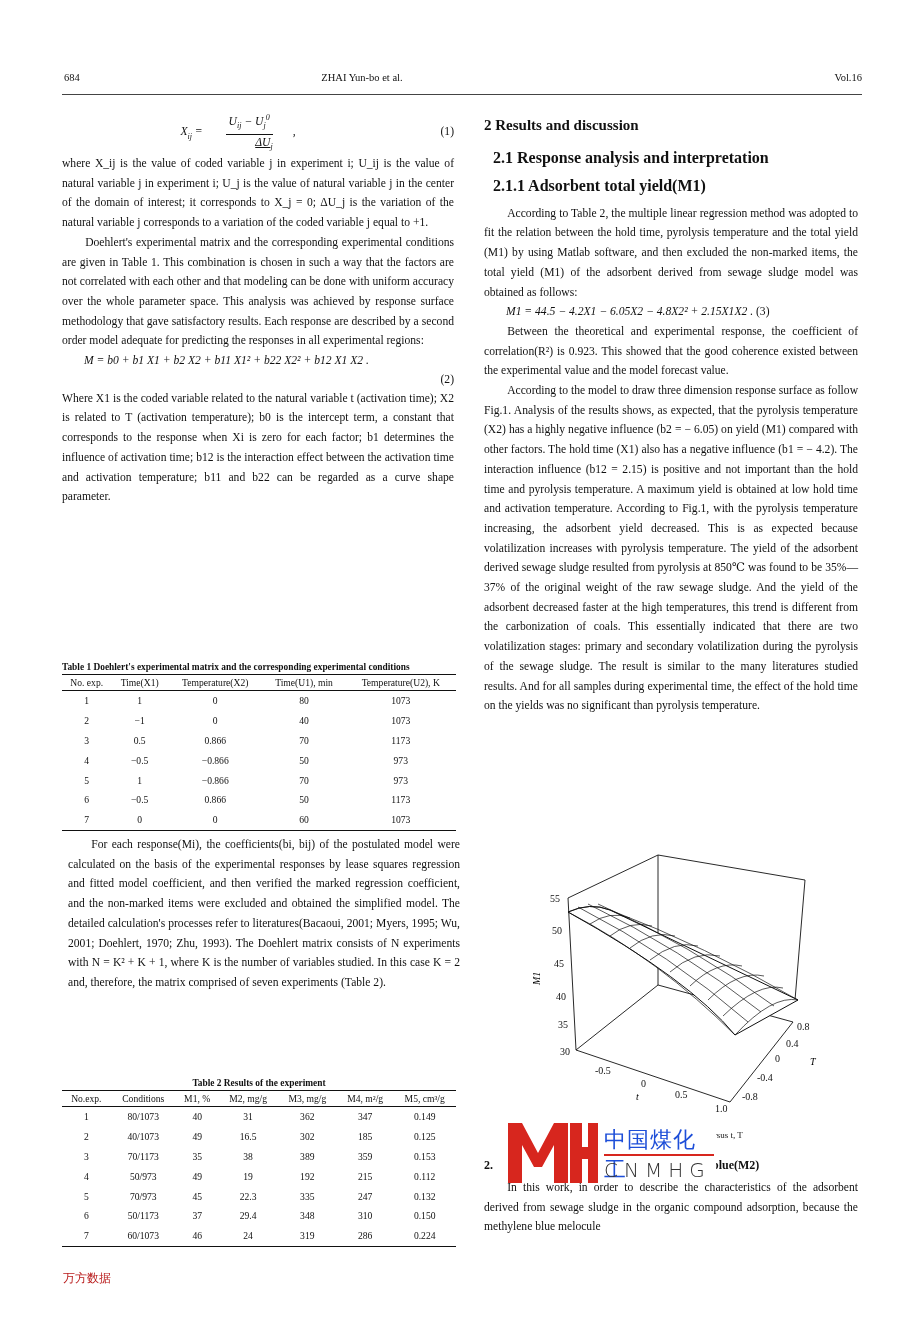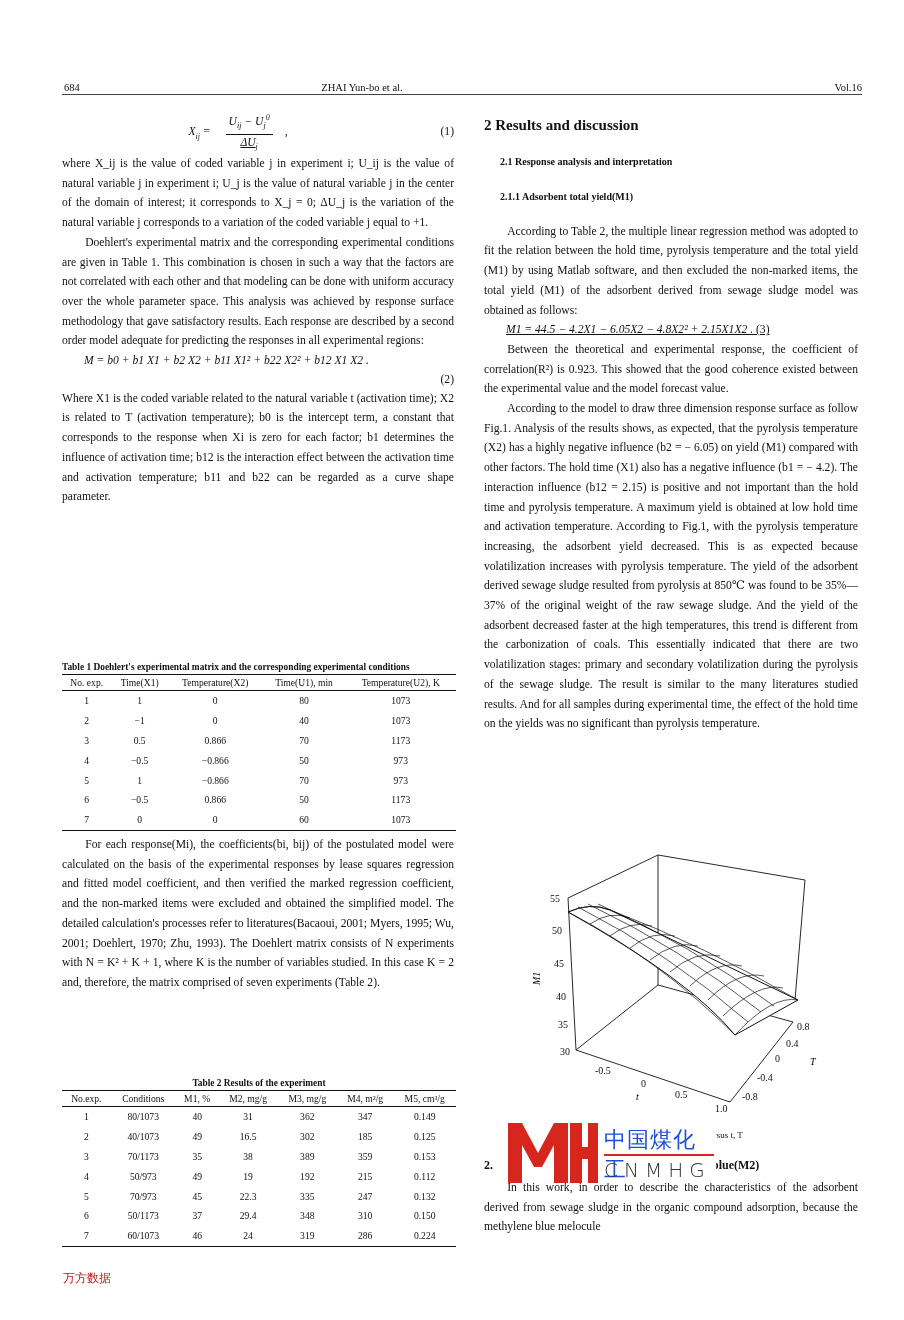--- a/index.html
+++ b/index.html
@@ -1,31 +1,31 @@
 <!DOCTYPE html>
 <html><head>
 <meta charset="utf-8">
 <style>
   html, body { margin:0; padding:0; background:#ffffff; }
   body { width:904px; height:1320px; position:relative; overflow:hidden;
          font-family:"Liberation Serif","DejaVu Serif",serif; color:#111; }
   .abs { position:absolute; }
-  .hdr { top:82px; font-size:10.5px; }
+  .hdr { top:72px; font-size:10.5px; }
   .hdr-rule { top:94px; left:62px; width:800px; height:1px; background:#444; }
   .col { position:absolute; font-size:11.6px; line-height:19.7px; text-align:justify; }
   .col p { margin:0; }
   .ind { text-indent:2em; }
   .b { font-weight:bold; }
   .eq { text-align:center; font-style:italic; position:relative; }
   .eqno { position:absolute; right:0; font-style:normal; }
-  .frac { display:inline-block; vertical-align:middle; text-align:center; margin:0 12px; }
+  .frac { display:inline-block; vertical-align:middle; text-align:right; margin:0 20px; }
   .frac .n { display:block; border-bottom:1px solid #111; padding:0 3px; line-height:16px; }
   .frac .d { display:block; line-height:16px;text-decoration:underline; }
   h2 { font-size:15px; margin:0; font-weight:bold; font-family:"Liberation Serif",serif; }
-  h3 { font-size:10px; margin:16px; font-weight:bold; line-height:19px; }
+  h3 { font-size:16px; margin:9px; font-weight:bold; line-height:19px; }
   table { border-collapse:collapse; width:100%; font-size:9.6px; }
   .tcap { font-size:9.4px; font-weight:bold; line-height:14px; white-space:nowrap; }
   .t1 th, .t2 th { font-weight:normal; padding:2px 2px; border-top:1.6px solid #111; border-bottom:1px solid #111; white-space:nowrap; }
   .t1 td, .t2 td { text-align:center; padding:0; height:19.8px; }
   .t1 tr:last-child td, .t2 tr:last-child td { border-bottom:1.6px solid #111; }
   .fig { position:absolute; left:480px; top:850px; width:400px; height:270px; }
   .logo { position:absolute; left:508px; top:1123px; width:208px; height:60px; background:#fff; }
   .wf { position:absolute; left:63px; top:1270px; font-family:"DejaVu Sans",sans-serif; font-size:12px; color:#b91c1c; }
 </style>
 </head>
@@ -112,21 +112,21 @@
           <td>7</td>
           <td>0</td>
           <td>0</td>
           <td>60</td>
           <td>1073</td>
         </tr>
     </tbody>
   </table>
 </div>
 
-<div class="col" style="left:62px; top:835px; width:392px;">
+<div class="col" style="left:68px; top:835px; width:392px;">
   <p class="ind">For each response(Mi), the coefficients(bi, bij) of the postulated model were calculated on the basis of the experimental responses by lease squares regression and fitted model coefficient, and then verified the marked regression coefficient, and the non-marked items were excluded and obtained the simplified model. The detailed calculation's processes refer to literatures(Bacaoui, 2001; Myers, 1995; Wu, 2001; Doehlert, 1970; Zhu, 1993). The Doehlert matrix consists of N experiments with N = K² + K + 1, where K is the number of variables studied. In this case K = 2 and, therefore, the matrix comprised of seven experiments (Table 2).</p>
 </div>
 
 <div class="abs" style="left:62px; top:1076px; width:394px;">
   <div class="tcap" style="text-align:center;">Table 2   Results of the experiment</div>
   <table class="t2">
     <thead>
         <tr>
       <th>No.exp.</th>
       <th>Conditions</th>
@@ -203,21 +203,21 @@
         </tr>
     </tbody>
   </table>
 </div>
 
 <div class="col" style="left:484px; top:116px; width:374px;">
   <h2 style="margin-bottom:12px;">2   Results and discussion</h2>
   <h3>2.1   Response analysis and interpretation</h3>
   <h3>2.1.1   Adsorbent total yield(M1)</h3>
   <p class="ind">According to Table 2, the multiple linear regression method was adopted to fit the relation between the hold time, pyrolysis temperature and the total yield (M1) by using Matlab software, and then excluded the non-marked items, the total yield (M1) of the adsorbent derived from sewage sludge model was obtained as follows:</p>
-  <div class="eq" style="text-align:left; padding-left:22px;text-decoration:underline;">
+  <div class="eq" style="text-align:left; padding-left:22px;">
     <span>M1 = 44.5 − 4.2X1 − 6.05X2 − 4.8X2² + 2.15X1X2 .</span> <span style="font-style:normal">(3)</span>
   </div>
   <p class="ind">Between the theoretical and experimental response, the coefficient of correlation(R²) is 0.923. This showed that the good coherence existed between the experimental value and the model forecast value.</p>
   <p class="ind">According to the model to draw three dimension response surface as follow Fig.1. Analysis of the results shows, as expected, that the pyrolysis temperature (X2) has a highly negative influence (b2 = − 6.05) on yield (M1) compared with other factors. The hold time (X1) also has a negative influence (b1 = − 4.2). The interaction influence (b12 = 2.15) is positive and not important than the hold time and pyrolysis temperature. A maximum yield is obtained at low hold time and activation temperature. According to Fig.1, with the pyrolysis temperature increasing, the adsorbent yield decreased. This is as expected because volatilization increases with pyrolysis temperature. The yield of the adsorbent derived sewage sludge resulted from pyrolysis at 850℃ was found to be 35%—37% of the original weight of the raw sewage sludge. And the yield of the adsorbent decreased faster at the high temperatures, this trend is different from the carbonization of coals. This essentially indicated that there are two volatilization stages: primary and secondary volatilization during the pyrolysis of the sewage sludge. The result is similar to the many literatures studied results. And for all samples during experimental time, the effect of the hold time on the yields was no significant than pyrolysis temperature.</p>
 </div>
 
 <div class="fig">
   <svg width="400" height="270" viewBox="0 0 400 270">
     <g stroke="#111" stroke-width="0.9" fill="none">
 

